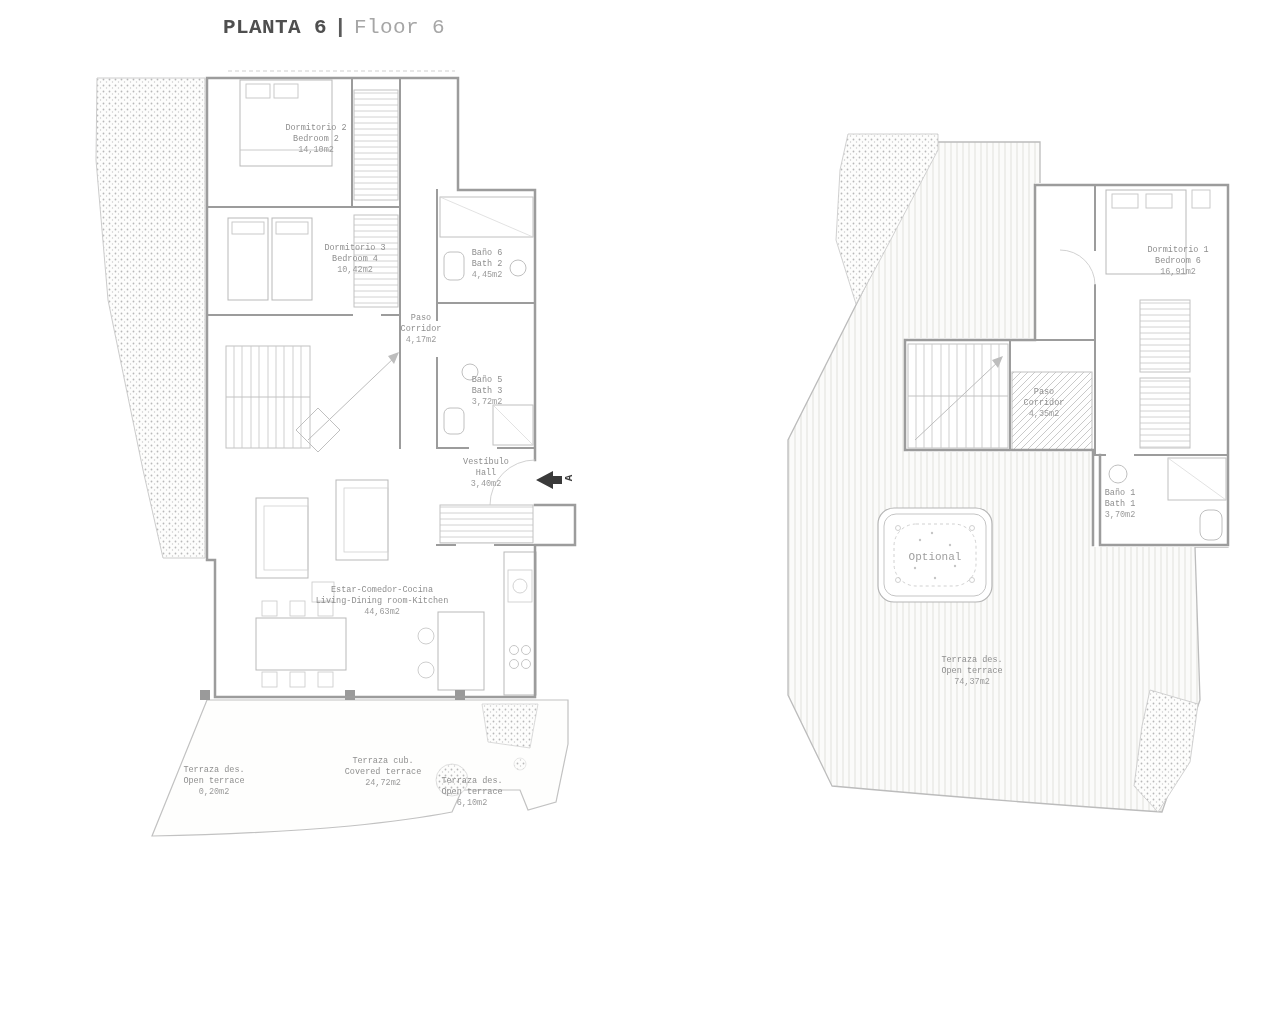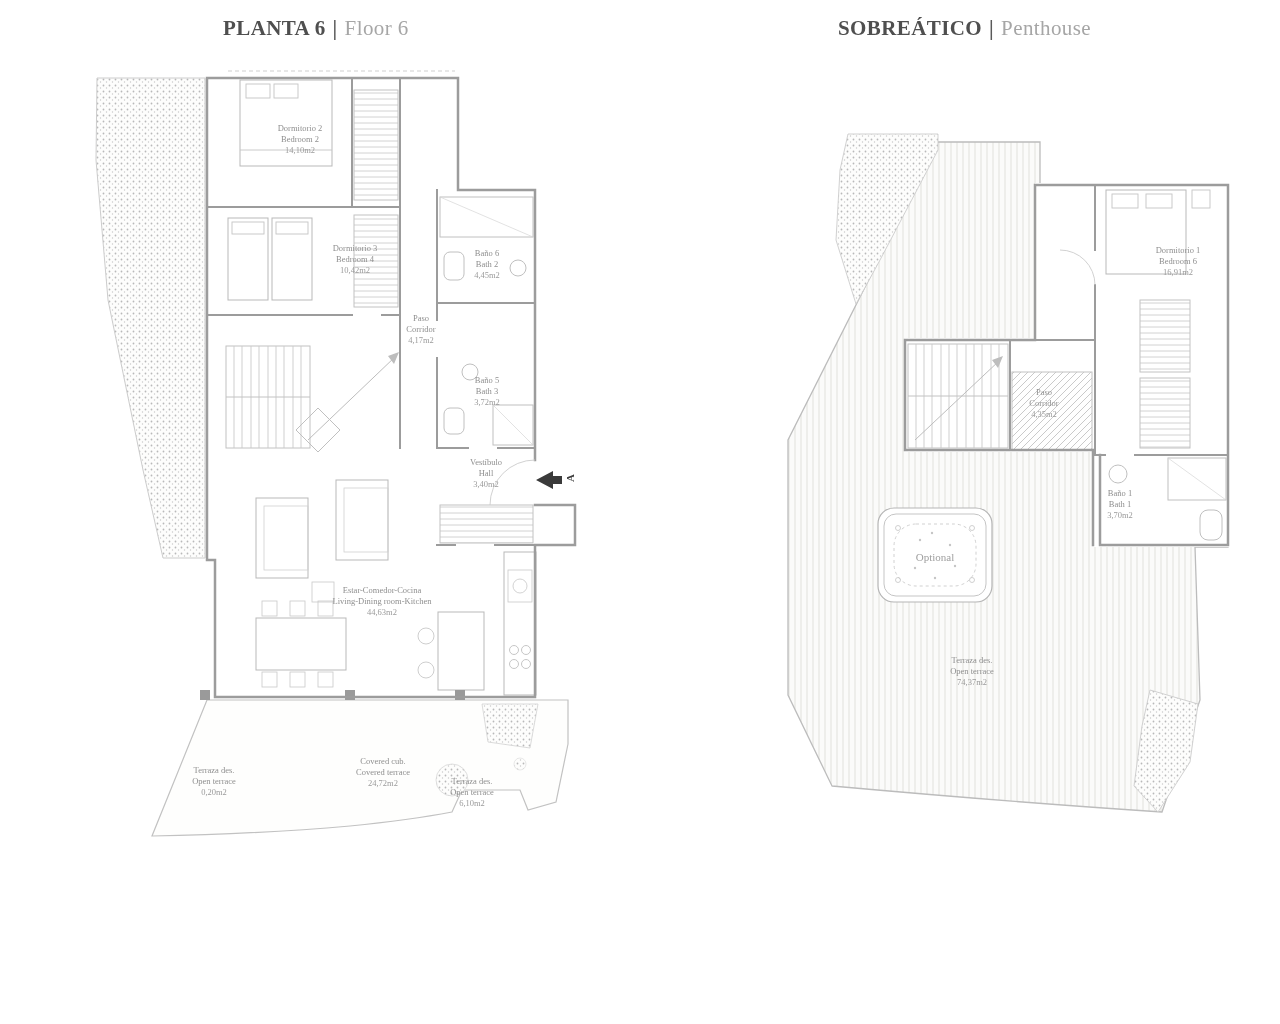--- a/index.html
+++ b/index.html
@@ -1,17 +1,17 @@
 <!DOCTYPE html>
 <html><head>
 <meta charset="utf-8">
 <style>
   html,body{margin:0;padding:0;background:#fff}
   .page{position:relative;width:1280px;height:852px;background:#fff;overflow:hidden;
-        font-family:Liberation Serif, serif}
+        font-family:Liberation Mono, monospace}
   .page svg{position:absolute;left:0;top:0}
 
   .ptitle{position:absolute;font-size:21px;font-weight:700;color:#4f4f4f;letter-spacing:.4px;white-space:nowrap}
   .ptitle .sep{margin:0 7px;color:#5a5a5a;font-weight:700}
   .ptitle .en{color:#a6a6a6;font-weight:400}
 
   .rlabel{position:absolute;transform:translate(-50%,-50%);text-align:center;
           font-size:8.5px;line-height:1.32;color:#8f8f8f;white-space:nowrap}
   .rlabel span{display:block}
   .rlabel .area{color:#9b9b9b}
@@ -241,25 +241,22 @@
       <rect x="1087.5" y="946" width="22.5" height="7" fill="#ffffff" stroke="#a8a8a8" stroke-width="0.8"></rect>
       <rect x="1110" y="946" width="45" height="7" fill="url(#stipple)" stroke="#a8a8a8" stroke-width="0.8"></rect>
       <rect x="1155" y="946" width="45" height="7" fill="#ffffff" stroke="#a8a8a8" stroke-width="0.8"></rect>
       <path d="M975,944 V955 M997.5,944 V955 M1020,944 V955 M1065,944 V955 M1110,944 V955 M1155,944 V955 M1200,944 V955" stroke="#a8a8a8" stroke-width="0.8" fill="none"></path>
     </g>
   </svg>
 
   <div class="ptitle" style="left:223px;top:16px">
     <span>PLANTA 6</span><span class="sep">|</span><span class="en">Floor 6</span>
   </div>
-  <div class="ptitle" style="left:838px;top:16px">
-    <span>SOBREÁTICO</span><span class="sep">|</span><span class="en">Penthouse</span>
-  </div>
-
-  <div class="rlabel" style="left:300px;top:140px">
+
+  <div class="rlabel" style="left:316px;top:140px">
     <span>Dormitorio 2</span>
       <span>Bedroom 2</span>
       <span class="area">14,10m2</span>
   </div>
   <div class="rlabel" style="left:355px;top:260px">
     <span>Dormitorio 3</span>
       <span>Bedroom 4</span>
       <span class="area">10,42m2</span>
   </div>
   <div class="rlabel" style="left:487px;top:265px">
@@ -286,21 +283,21 @@
     <span>Estar-Comedor-Cocina</span>
       <span>Living-Dining room-Kitchen</span>
       <span class="area">44,63m2</span>
   </div>
   <div class="rlabel" style="left:214px;top:782px">
     <span>Terraza des.</span>
       <span>Open terrace</span>
       <span class="area">0,20m2</span>
   </div>
   <div class="rlabel" style="left:383px;top:773px">
-    <span>Covered cub.</span>
+    <span>Terraza cub.</span>
       <span>Covered terrace</span>
       <span class="area">24,72m2</span>
   </div>
   <div class="rlabel" style="left:472px;top:793px">
     <span>Terraza des.</span>
       <span>Open terrace</span>
       <span class="area">6,10m2</span>
   </div>
 
   <div class="rlabel" style="left:1178px;top:262px">

